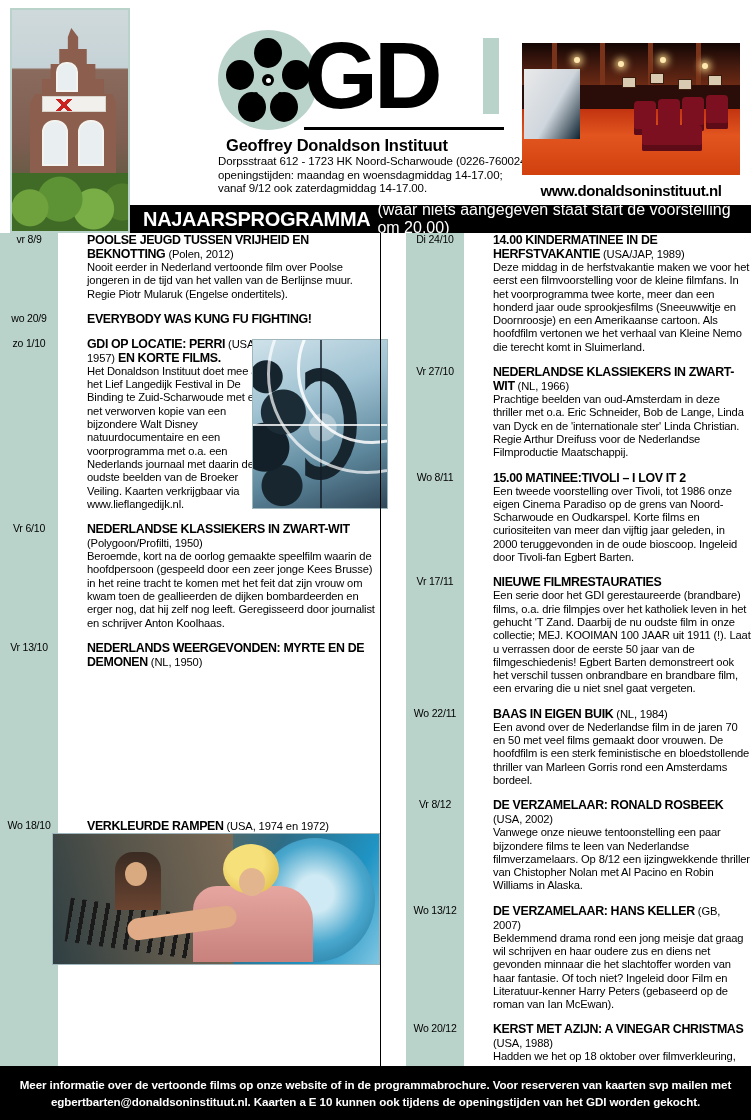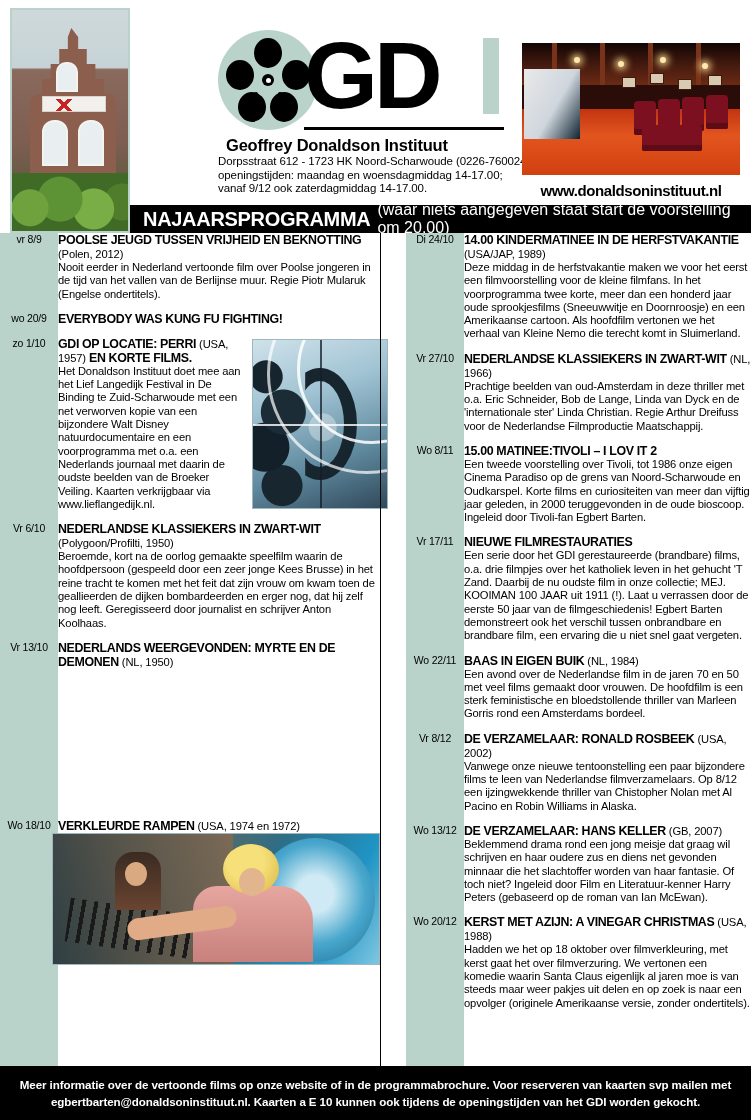--- a/index.html
+++ b/index.html
@@ -135,21 +135,21 @@
     position:absolute; top:0; width:58px; height:833px; background:#b9d3cb;
   }
   .col-left .datecol{ left:0; }
   .col-right .datecol{ left:26px; }
   .body-area{ position:absolute; top:0; }
   .col-left .body-area{ left:58px; width:322px; }
   .col-right .body-area{ left:84px; width:287px; }
 
   .vrule{ position:absolute; top:0; width:1px; height:833px; background:#000; }
 
-  .entry{ position:relative; margin-bottom:11px; }
+  .entry{ position:relative; margin-bottom:11px;padding-left:29px; }
   .entry .date{
     position:absolute; width:58px; text-align:center;
     font-size:10.5px; line-height:13px; letter-spacing:-0.2px;
   }
   .col-left .entry .date{ left:-58px; }
   .col-right .entry .date{ left:-58px; }
   .entry .txt{ font-size:11.2px; line-height:13.3px; letter-spacing:-0.15px; }
   .entry .ttl{ font-size:12.4px; font-weight:bold; letter-spacing:-0.35px; }
   .entry .ttl .meta{ font-size:11.2px; font-weight:normal; letter-spacing:-0.15px; }
   .entry .ttl2{ font-weight:bold; font-size:12.4px; letter-spacing:-0.35px; }

